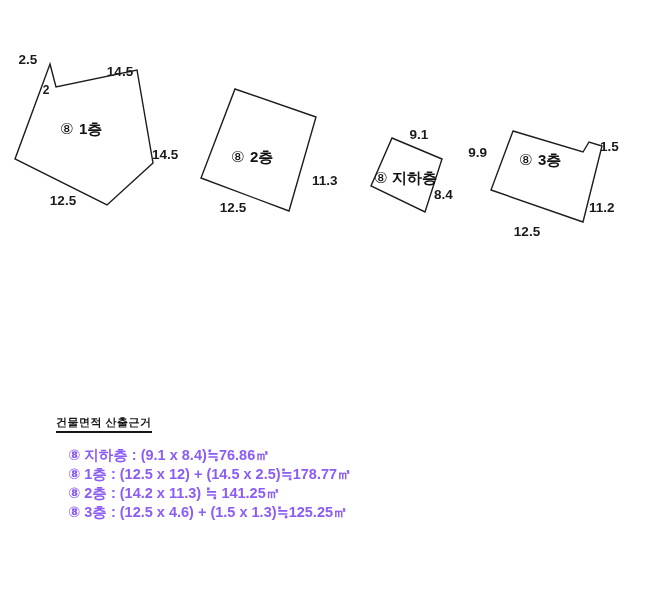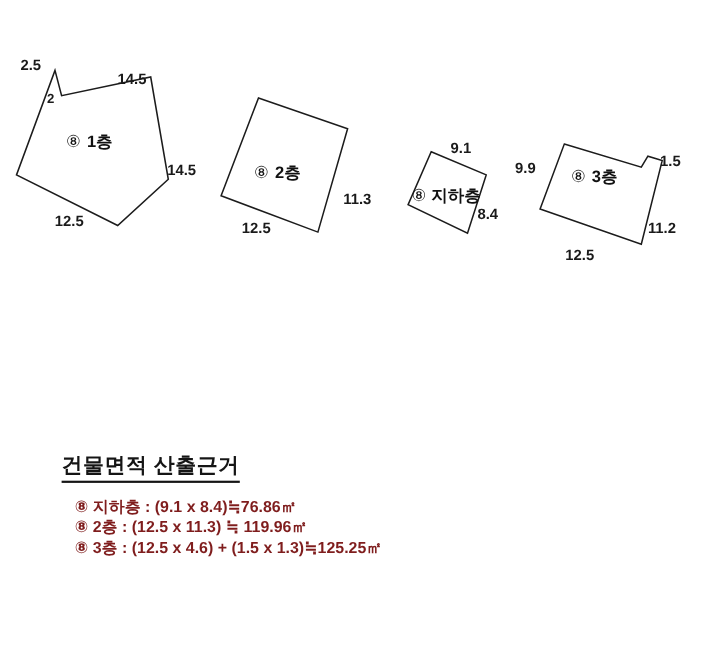--- a/index.html
+++ b/index.html
@@ -67,39 +67,39 @@
   }
   
   .caption-block {
     position: absolute;
     left: 56px;
     top: 412px;
     width: 560px;
   }
   .caption-title {
     font-family: "Liberation Sans", "DejaVu Sans", sans-serif;
-    font-size: 19px;
+    font-size: 11px;
     font-weight: 700;
     letter-spacing: 0.5px;
     color: #151515;
     display: inline-block;
     border-bottom: 2px solid #151515;
     padding-bottom: 1px;
     line-height: 1.25;
   }
   .formula-list {
     margin: 13px 0 0 0;
     padding: 0;
     list-style: none;
   }
   .formula-line {
     font-family: "Liberation Sans", "DejaVu Sans", sans-serif;
     font-size: 14.5px;
     font-weight: 700;
-    color: #7f1d1d;
+    color: #8b5cf6;
     line-height: 1.32;
     white-space: nowrap;
     padding-left: 12px;
   }
 </style>
 </head>
 <body>
 
 <div id="canvas-root">
 
@@ -143,18 +143,19 @@
         <text class="shape-label" x="538" y="165">3층</text>
       </g>
 
     </svg>
   </div>
 
   <div class="caption-block">
     <div class="caption-title">건물면적 산출근거</div>
     <ul class="formula-list">
       <li class="formula-line">⑧ 지하층 : (9.1  x 8.4)≒76.86㎡</li>
-      <li class="formula-line">⑧ 2층 : (12.5 x  11.3) ≒ 119.96㎡</li>
+      <li class="formula-line">⑧ 1층 : (12.5 x  12) + (14.5 x 2.5)≒178.77㎡</li>
+      <li class="formula-line">⑧ 2층 : (14.2 x  11.3) ≒ 141.25㎡</li>
       <li class="formula-line">⑧ 3층 : (12.5 x  4.6) + (1.5 x 1.3)≒125.25㎡</li>
     </ul>
   </div>
 
 </div>
 
 </body></html>

